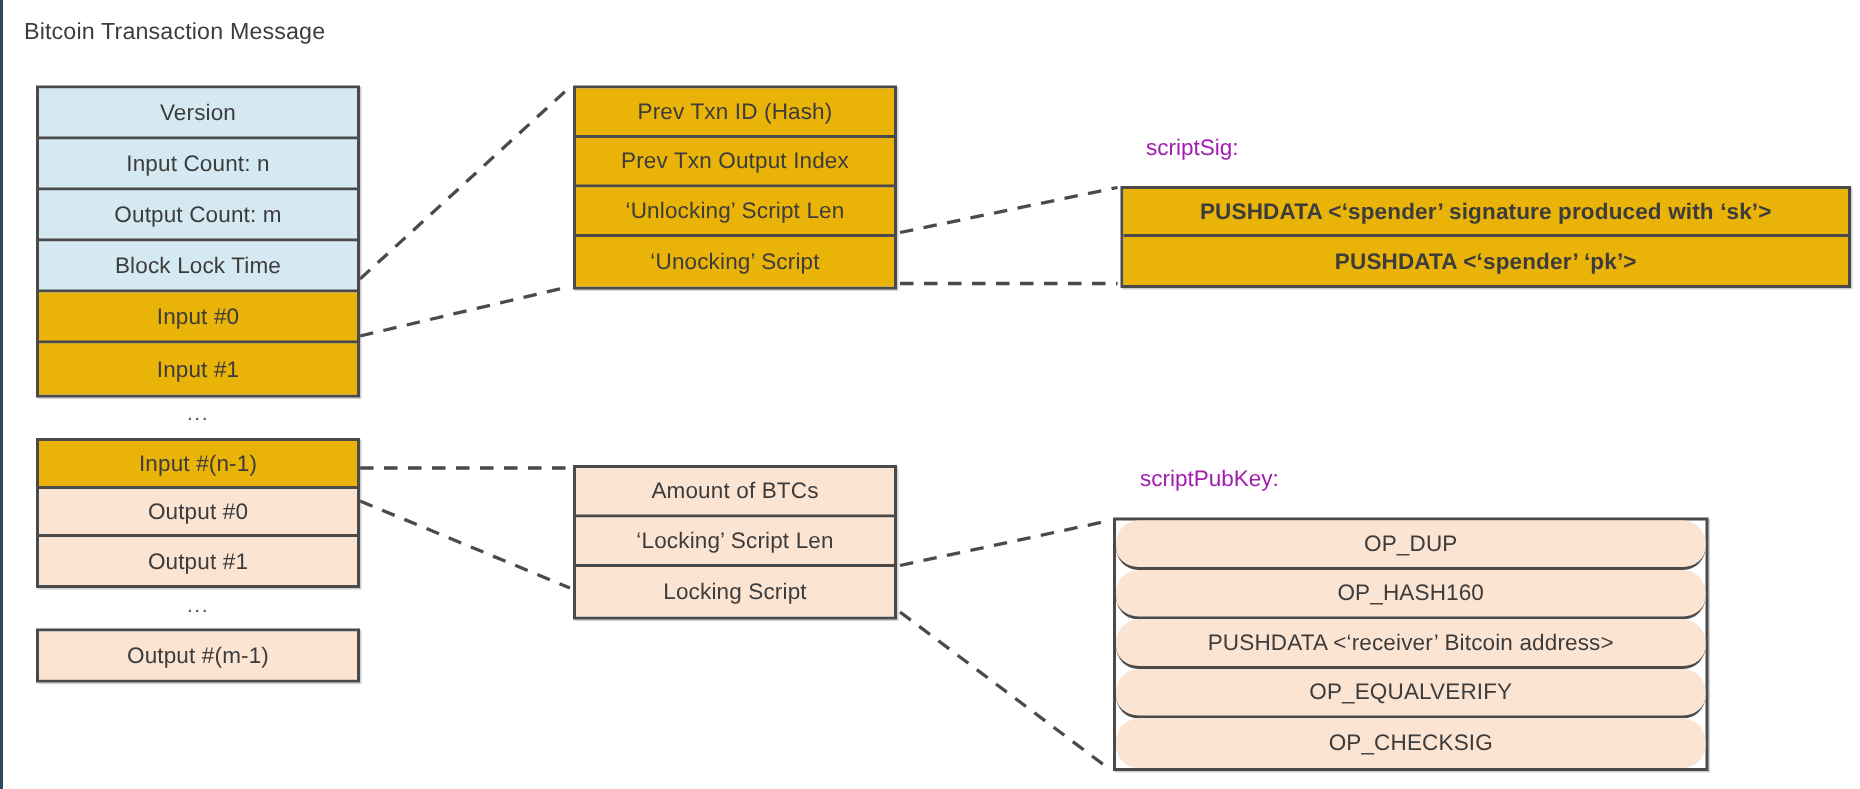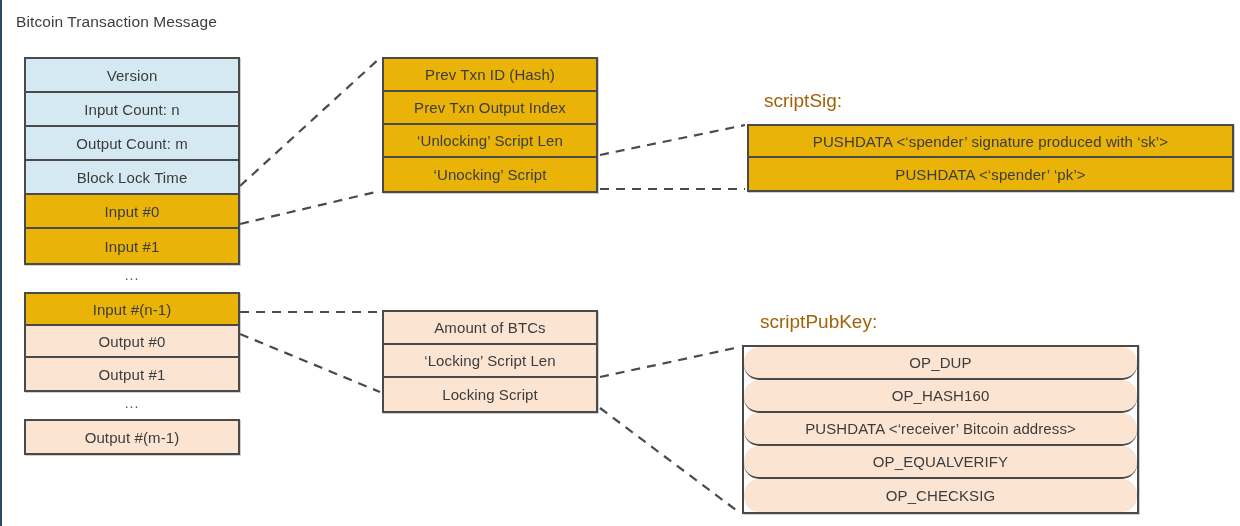--- a/index.html
+++ b/index.html
@@ -74,28 +74,28 @@
 
   
   #mid-input  { left: 380px; top: 57px;  width: 216px; }
   #mid-input .row  { height: 33px; }
   #mid-output { left: 380px; top: 310px; width: 216px; }
   #mid-output .row { height: 33px; }
 
   
   .section-label {
     position: absolute;
-    font-size: 19px;
-    color: #a16207;
+    font-size: 15px;
+    color: #a21caf;
     white-space: nowrap;
   }
   #label-scriptsig    { left: 762px; top: 90px; }
   #label-scriptpubkey { left: 758px; top: 311px; }
 
-  #scriptsig    { left: 745px; top: 124px; width: 487px; }
+  #scriptsig    { left: 745px; top: 124px; width: 487px; font-weight: bold; }
   #scriptsig .row    { height: 32px; }
   #scriptpubkey { left: 740px; top: 345px; width: 397px; }
   #scriptpubkey .row { height: 33px; border-radius: 15px; }
 
   
   svg#links {
     position: absolute;
     left: 0; top: 0;
     width: 1240px;
     height: 526px;

